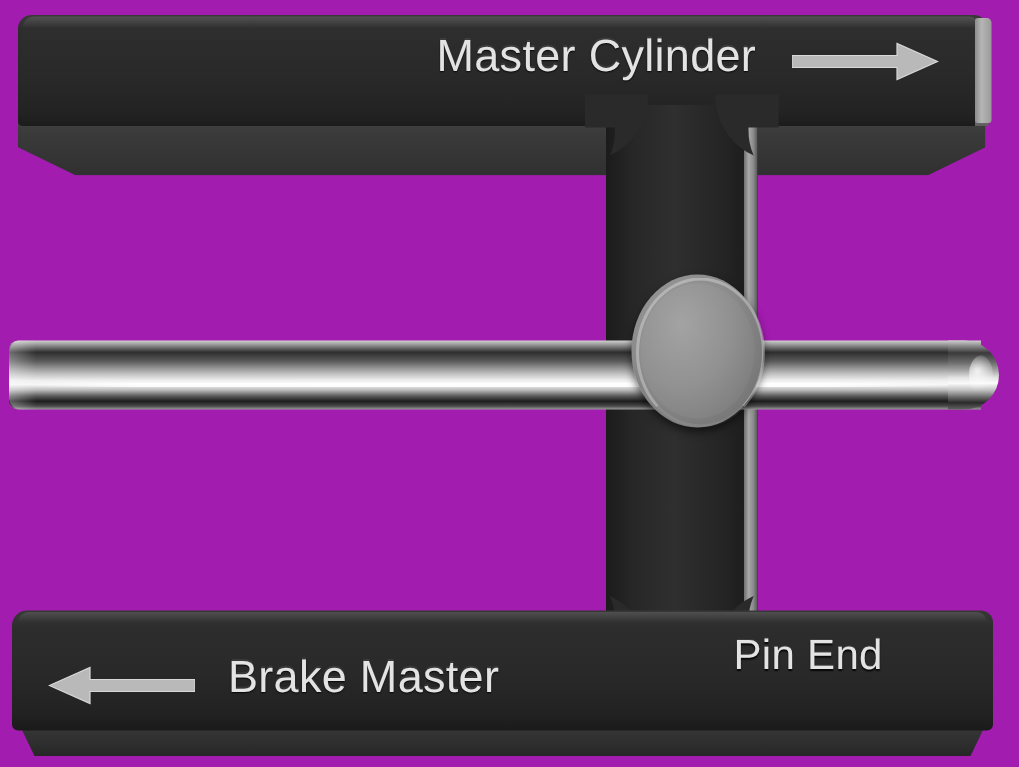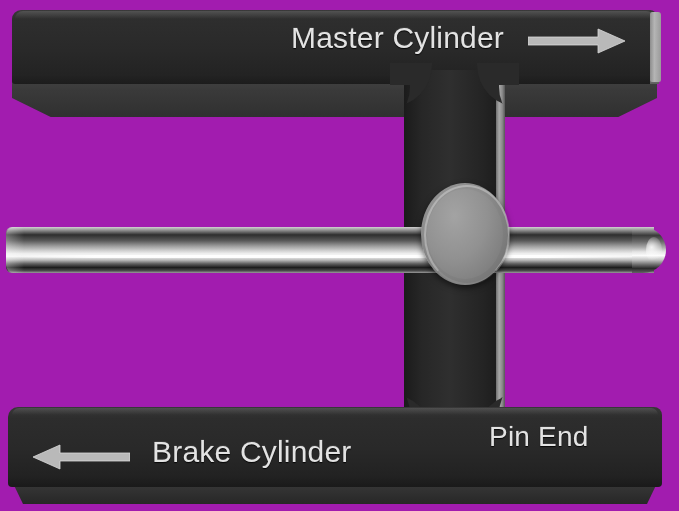--- a/index.html
+++ b/index.html
@@ -382,19 +382,19 @@
   <div class="label" id="label-master">Master Cylinder</div>
 
   <svg class="arrow" id="arrow-right" viewBox="0 0 98 26">
     <polygon points="0,9 70,9 70,1 97,13 70,25 70,17 0,17" fill="#b9b9b9" stroke="#d8d8d8" stroke-width="0.8"></polygon>
   </svg>
 
   <svg class="arrow" id="arrow-left" viewBox="0 0 98 26">
     <polygon points="98,9 28,9 28,1 1,13 28,25 28,17 98,17" fill="#b9b9b9" stroke="#d8d8d8" stroke-width="0.8"></polygon>
   </svg>
 
-  <div class="label" id="label-brake">Brake Cylinder</div>
+  <div class="label" id="label-brake">Brake Master</div>
 
   <div class="label" id="label-rounded">
     <span class="l2">Pin End</span>
   </div>
 
 </div>
 
 </body></html>

